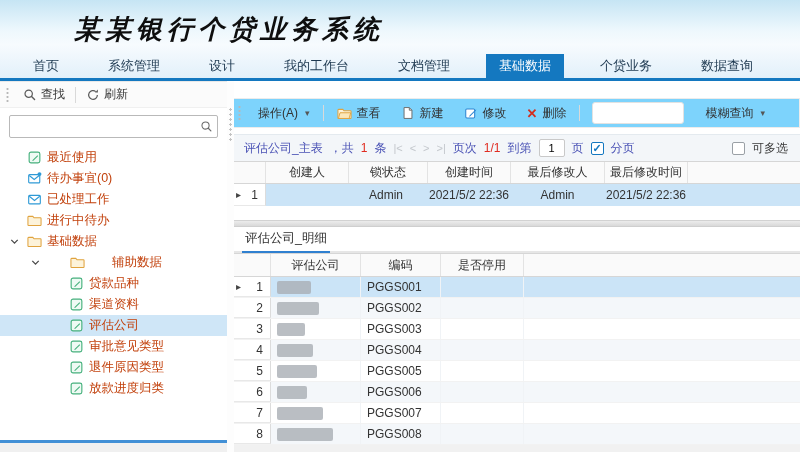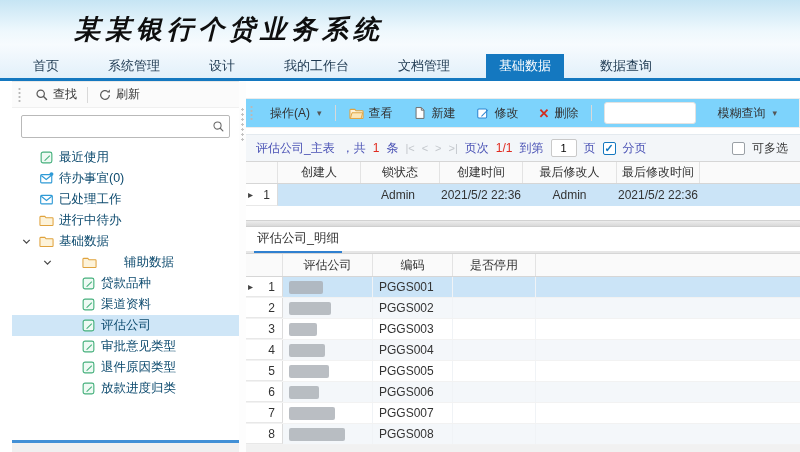--- a/index.html
+++ b/index.html
@@ -12,40 +12,40 @@
     background:linear-gradient(180deg,#c6e5f4 0%,#eef8fd 38%,#f7fbfe 55%,#e0effa 100%); }
   .title { position:absolute; left:74px; top:12px; font-family:"DejaVu Serif",serif;
     font-style:italic; font-weight:700; font-size:26px; color:#0e0e0e; letter-spacing:5px; }
   .nav { position:absolute; bottom:0; left:0; right:0; height:27px; display:flex;
     align-items:stretch; padding-left:20px; border-bottom:3px solid #1478c0; }
   .tab { display:flex; align-items:center; padding:0 13px; margin-right:23px;
     font-size:13px; color:#1d3850; cursor:pointer; white-space:nowrap; }
   .tab.active { background:#1478c0; color:#fff; }
 
   
-  .body { display:flex; height:371px;padding-left:12px; }
+  .body { display:flex; height:371px; }
 
   
   .sidebar { width:227px; flex:0 0 227px; display:flex; flex-direction:column; background:#fff; }
   .side-toolbar { height:27px; flex:0 0 27px; display:flex; align-items:center;
     background:#fbfbfb; border-top:1px solid #e9e9e9; border-bottom:1px solid #f0f0f0; padding-left:2px; }
   .grip { width:5px; height:16px; margin:0 5px 0 3px;
     background-image:radial-gradient(circle,#b8b8b8 1px,transparent 1.2px); background-size:5px 4px; }
   .tbtn { display:flex; align-items:center; gap:4px; background:none; border:none; font:inherit;
     color:#333; padding:0 8px; height:100%; cursor:pointer; }
   .vsep { width:1px; height:16px; background:#d9d9d9; margin:0 2px; flex:0 0 1px; }
   .ticon { display:inline-flex; align-items:center; justify-content:center; }
   .search-row { padding:7px 9px 4px 9px; }
   .search-box { height:23px; border:1px solid #b9b9b9; border-radius:2px; display:flex;
     align-items:center; background:#fff; }
   .search-box input { flex:1; min-width:0; border:none; outline:none; height:100%; padding:0 6px;
     font:inherit; background:transparent; }
   .sicon { width:22px; display:flex; align-items:center; justify-content:center; cursor:pointer; }
   .tree { flex:1; padding-top:5px; overflow:hidden; }
-  .tree-item { height:21px; display:flex; align-items:center; gap:5px; color:#0c4a6e;
+  .tree-item { height:21px; display:flex; align-items:center; gap:5px; color:#c2410c;
     font-size:12.5px; cursor:pointer; white-space:nowrap; }
   .tree-item.selected { background:#cfe6f7; }
   .arrow { width:13px; flex:0 0 13px; display:flex; align-items:center; justify-content:center; }
   .nicon { width:16px; height:16px; flex:0 0 16px; display:flex; align-items:center; justify-content:center; }
   .side-bottom .blue { height:3px; background:#4290d6; }
   .side-bottom .gray { height:9px; background:#f0f0f0; }
 
   
   .vsplit { width:7px; flex:0 0 7px; background:#fdfdfd; position:relative; cursor:col-resize; }
   .vsplit .dots { position:absolute; top:26px; left:2px; width:3px; height:36px;
@@ -113,20 +113,21 @@
 <div class="window">
   <div class="header">
     <div class="title">某某银行个贷业务系统</div>
     <div class="nav">
         <div class="tab">首页</div>
         <div class="tab">系统管理</div>
         <div class="tab">设计</div>
         <div class="tab">我的工作台</div>
         <div class="tab">文档管理</div>
         <div class="tab active">基础数据</div>
+        <div class="tab">个贷业务</div>
         <div class="tab">数据查询</div>
       </div>
   </div>
 
   <div class="body">
     <aside class="sidebar">
       <div class="side-toolbar">
         <span class="grip"></span>
         <button class="tbtn">
           <span class="ticon">

